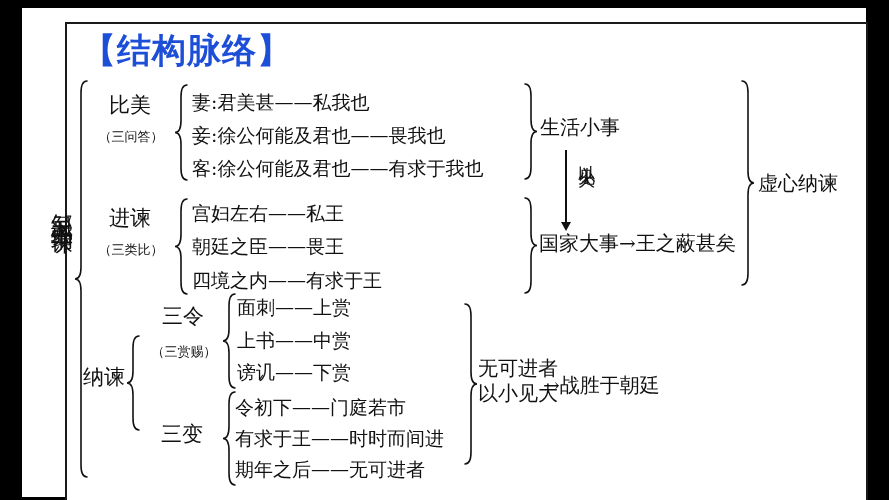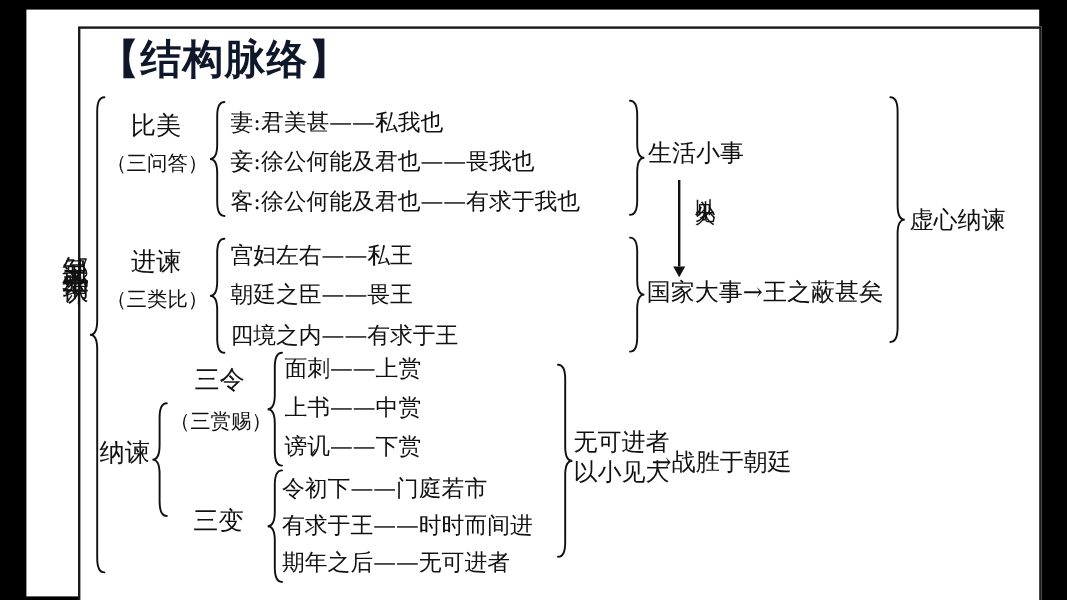--- a/index.html
+++ b/index.html
@@ -1,25 +1,25 @@
 <!DOCTYPE html>
 <html><head>
 <meta charset="utf-8">
 <style>
   html,body{margin:0;padding:0;background:#000;}
   .stage{position:relative;width:889px;height:500px;background:#000;overflow:hidden;
          font-family:"DejaVu Serif","Liberation Serif",serif;color:#111;}
   .panel{position:absolute;left:22px;top:8px;width:844px;height:489px;background:#fff;}
   .frame{position:absolute;left:43px;top:14px;width:799px;height:476px;border:2px solid #1a1a1a;background:#fff;}
   .title{position:absolute;left:15px;top:6px;margin:0;font-family:"Liberation Sans","DejaVu Sans",sans-serif;
-         font-weight:700;font-size:34px;line-height:40px;letter-spacing:1px;color:#0f172a;white-space:nowrap;}
+         font-weight:700;font-size:34px;line-height:40px;letter-spacing:1px;color:#1d4ed8;white-space:nowrap;}
   
   .t{position:absolute;font-size:19px;line-height:22px;white-space:nowrap;}
   .label{font-size:21px;line-height:22px;text-align:center;}
-  .sublabel{font-size:17px;line-height:22px;text-align:center;}
+  .sublabel{font-size:13px;line-height:22px;text-align:center;}
   .result{font-size:20px;}
   .vtext{writing-mode:vertical-rl;text-orientation:upright;}
   .root-label{left:50px;top:196px;font-size:22px;letter-spacing:3px;line-height:24px;}
   .bridge-label{left:576px;top:152px;font-size:17px;letter-spacing:2px;}
   .brace{position:absolute;width:14px;}
   .brace svg{position:absolute;left:0;top:0;overflow:visible;}
   .arrow-down{position:absolute;width:12px;}
   .arrow-down .shaft{margin:0 auto;width:2px;height:72px;background:#111;}
   .arrow-down .head{margin:0 auto;width:0;height:0;border-left:5px solid transparent;
                     border-right:5px solid transparent;border-top:9px solid #111;}

